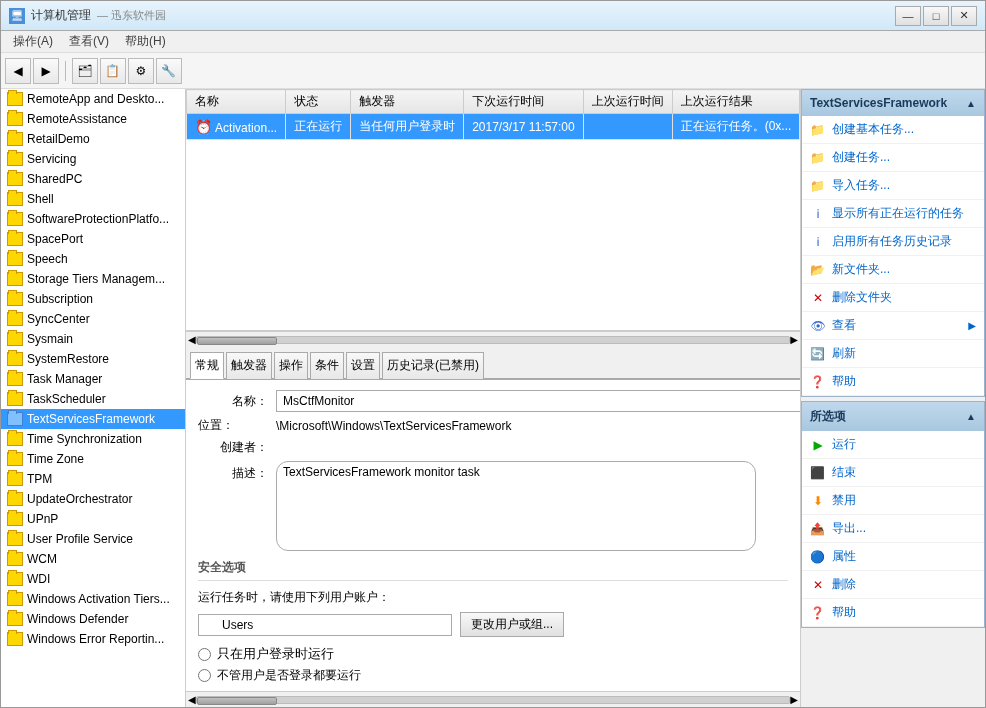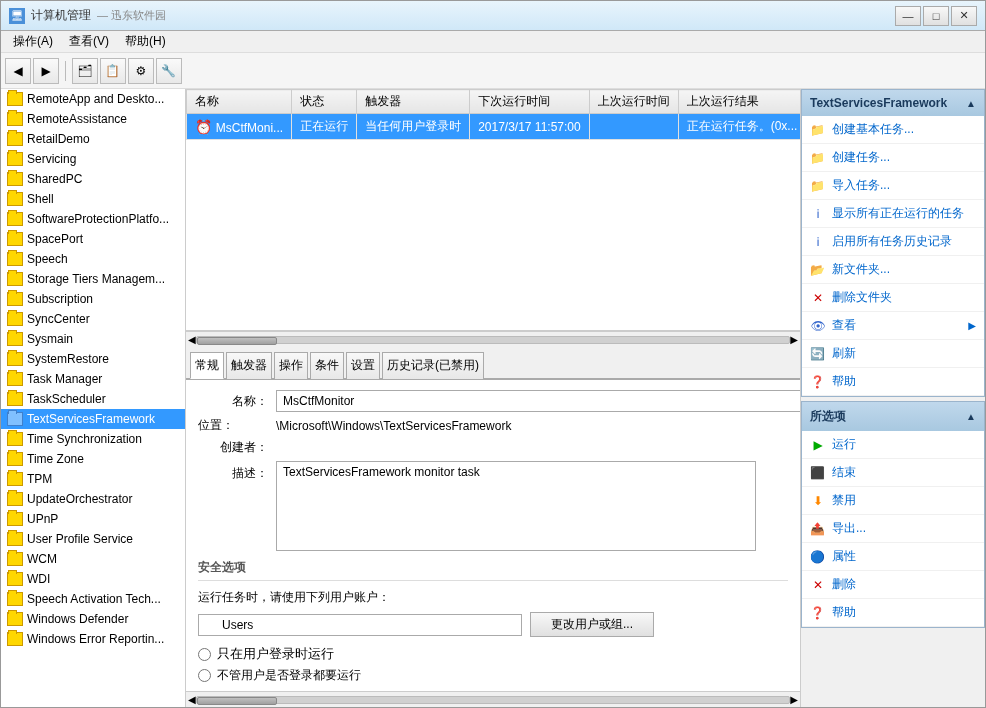--- a/index.html
+++ b/index.html
@@ -8,21 +8,21 @@
     .window { width: 986px; height: 708px; background: #f0f0f0; border: 1px solid #999; display: flex; flex-direction: column; }
     
     .title-bar { background: linear-gradient(to bottom, #e8f4fc, #d0e8f8); height: 30px; display: flex; align-items: center; justify-content: space-between; padding: 0 8px; border-bottom: 1px solid #aaa; }
     .title-bar-left { display: flex; align-items: center; gap: 6px; }
     .title-icon { width: 16px; height: 16px; background: #4a90d9; display: flex; align-items: center; justify-content: center; font-size: 10px; color: white; }
     .title-text { font-size: 12px; color: #333; }
     .title-controls { display: flex; gap: 2px; }
     .title-btn { width: 26px; height: 20px; background: linear-gradient(to bottom, #f8f8f8, #e0e0e0); border: 1px solid #aaa; cursor: pointer; display: flex; align-items: center; justify-content: center; font-size: 11px; color: #333; }
     
     .menu-bar { background: #f0f0f0; height: 22px; display: flex; align-items: center; padding: 0 4px; border-bottom: 1px solid #ddd; }
-    .menu-item { padding: 8px 8px; cursor: pointer; font-size: 12px; color: #000000; }
+    .menu-item { padding: 8px 8px; cursor: pointer; font-size: 12px; color: #404040; }
     
     .toolbar { background: #f5f5f5; height: 36px; display: flex; align-items: center; padding: 0 4px; border-bottom: 1px solid #ddd; gap: 2px; }
     .toolbar-btn { width: 26px; height: 26px; background: linear-gradient(to bottom, #fafafa, #e8e8e8); border: 1px solid #bbb; cursor: pointer; display: flex; align-items: center; justify-content: center; font-size: 12px; }
     .toolbar-sep { width: 1px; height: 20px; background: #bbb; margin: 0 4px; }
     
     .main-content { display: flex; flex: 1; overflow: hidden; }
     
     .sidebar { width: 185px; background: white; border-right: 1px solid #ccc; overflow-y: auto; overflow-x: hidden; }
     .sidebar-item { display: flex; align-items: center; padding: 3px 6px; cursor: pointer; font-size: 12px; white-space: nowrap; overflow: hidden; }
     .sidebar-item.selected { background: #3399ff; color: white; }
@@ -203,21 +203,21 @@
         <div class="sidebar-item">
           <div class="folder-icon"></div>
           <span>WCM</span>
         </div>
         <div class="sidebar-item">
           <div class="folder-icon"></div>
           <span>WDI</span>
         </div>
         <div class="sidebar-item">
           <div class="folder-icon"></div>
-          <span>Speech Activation Tech...</span>
+          <span>Windows Activation Tiers...</span>
         </div>
         <div class="sidebar-item">
           <div class="folder-icon"></div>
           <span>Windows Defender</span>
         </div>
         <div class="sidebar-item">
           <div class="folder-icon"></div>
           <span>Windows Error Reportin...</span>
         </div>
       </div>
@@ -234,21 +234,21 @@
               <th>触发器</th>
               <th>下次运行时间</th>
               <th>上次运行时间</th>
               <th>上次运行结果</th>
             </tr>
           </thead>
           <tbody>
             <tr class="task-row selected">
               <td>
                 <span class="task-icon-blue">⏰</span>
-                <span>MsCtfMoni...</span>
+                <span>Activation...</span>
               </td>
               <td>正在运行</td>
               <td>当任何用户登录时</td>
               <td>2017/3/17 11:57:00</td>
               <td></td>
               <td>正在运行任务。(0x...</td>
             </tr>
           </tbody>
         </table>
         <div style="flex:1; min-height: 120px; background: white;"></div>
@@ -278,29 +278,29 @@
             <span style="text-align:right; font-size:12px;">名称：</span>
             <input type="text" class="detail-input" style="width: 568px;" value="MsCtfMonitor">
 
             <span style="text-align:left; font-size:12px;">位置：</span>
             <span style="font-size:12px;">\Microsoft\Windows\TextServicesFramework</span>
 
             <span style="text-align:right; font-size:12px;">创建者：</span>
             <span style="font-size:12px;"></span>
 
             <span style="text-align:right; font-size:12px; align-self:start; padding-top:4px;">描述：</span>
-            <textarea class="detail-input" style="width: 480px; height: 90px; resize: none; font-size: 12px; font-family: inherit;">TextServicesFramework monitor task</textarea>
+            <textarea class="detail-input" style="width: 480px; height: 90px; resize: none; font-size: 12px; font-family: inherit; border-radius: 12px;">TextServicesFramework monitor task</textarea>
           </div>
 
           <div style="margin-top: 8px;">
             <div style="font-size:12px; font-weight:bold; color:#555; border-bottom:1px solid #ddd; padding-bottom:4px; margin-bottom:8px;">安全选项</div>
             <div style="font-size:12px; margin-bottom:6px;">运行任务时，请使用下列用户账户：</div>
             <div style="display:flex; align-items:center; gap:8px; margin-bottom:8px;">
-              <input type="text" class="detail-input" style="width: 324px; padding-left: 23px;" value="Users">
-              <button style="padding:3px 20px; font-size:12px; border:1px solid #aaa; background:linear-gradient(to bottom,#f8f8f8,#e0e0e0); cursor:pointer;">更改用户或组...</button>
+              <input type="text" class="detail-input" style="width: 254px; padding-left: 23px;" value="Users">
+              <button style="padding:3px 10px; font-size:12px; border:1px solid #aaa; background:linear-gradient(to bottom,#f8f8f8,#e0e0e0); cursor:pointer;">更改用户或组...</button>
             </div>
             <div style="display:flex; align-items:center; gap:6px; margin-bottom:4px;">
               <input type="radio" name="run_option" style="">
               <span style="font-size:13px;">只在用户登录时运行</span>
             </div>
             <div style="display:flex; align-items:center; gap:6px;">
               <input type="radio" name="run_option" style="">
               <span style="font-size:12px;">不管用户是否登录都要运行</span>
             </div>
           </div>

